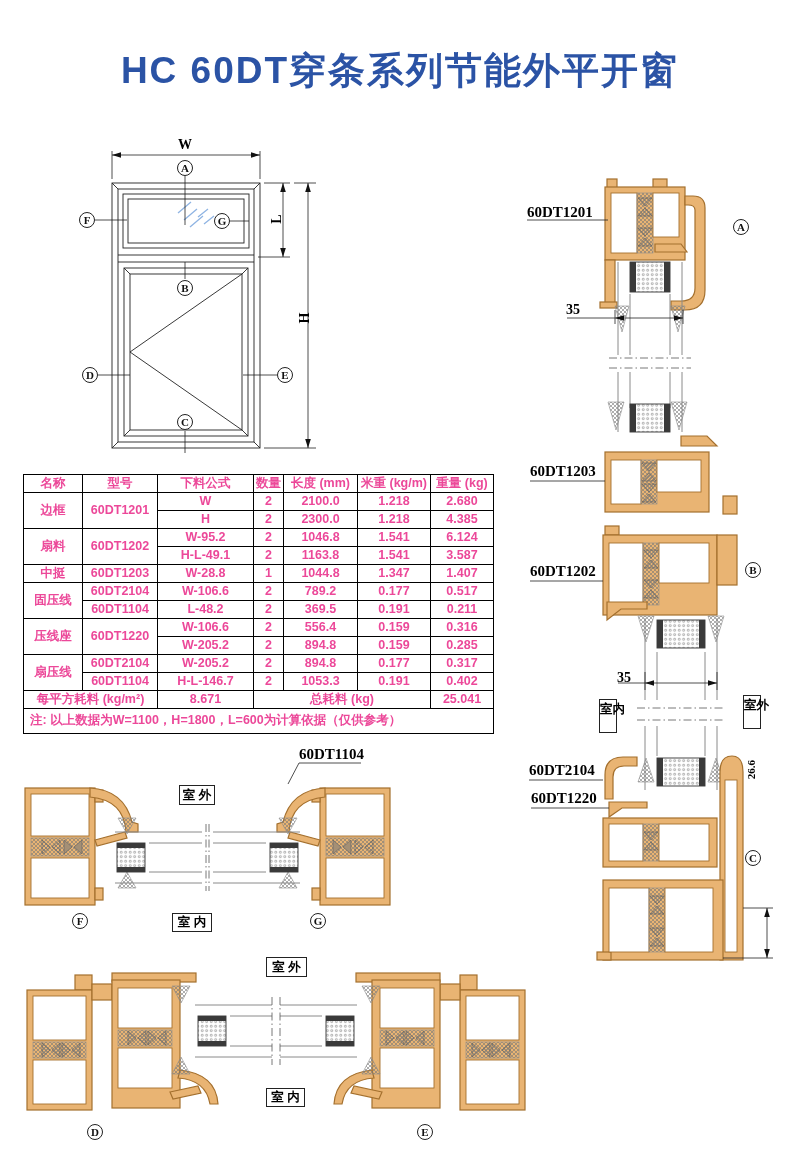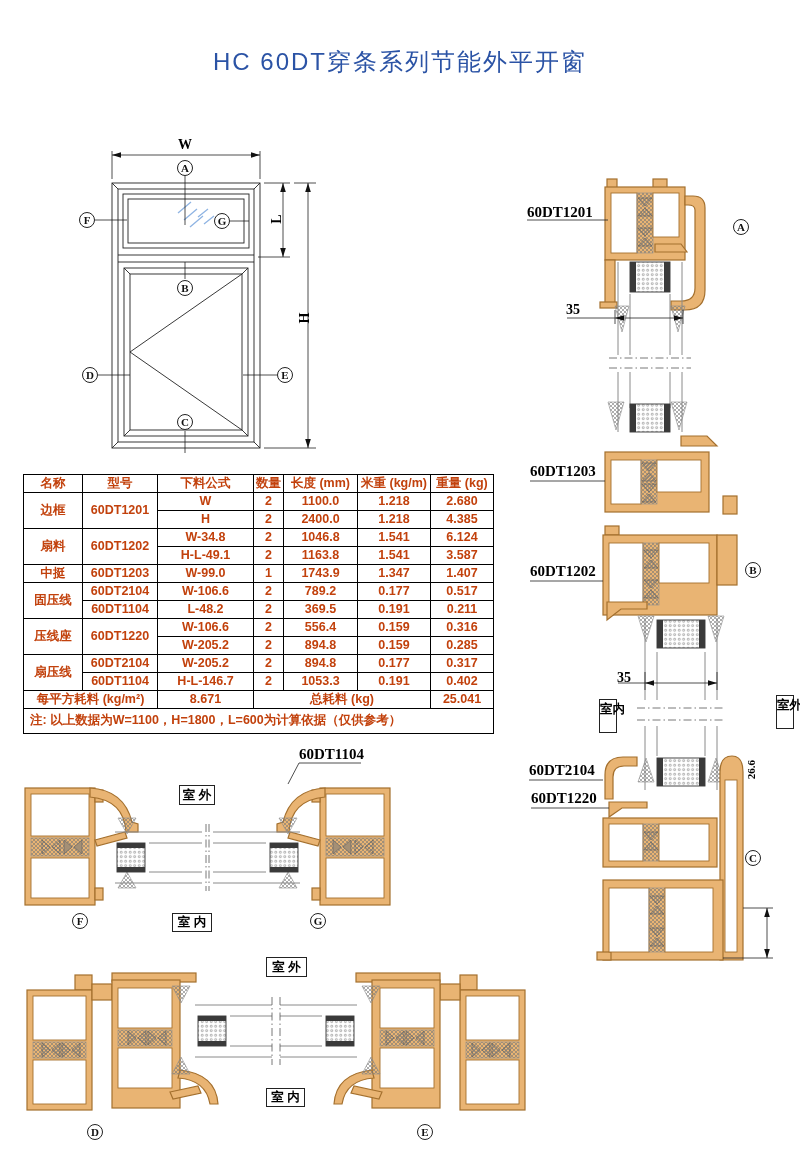--- a/index.html
+++ b/index.html
@@ -1,23 +1,23 @@
 <!DOCTYPE html>
 <html><head>
 <meta charset="utf-8">
 <style>
   html,body{margin:0;padding:0;background:#fff;}
   .page{position:relative;width:800px;height:1155px;background:#fff;overflow:hidden;
         font-family:"Liberation Sans",sans-serif;color:#111;}
   .abs{position:absolute;}
-  .title{left:0;top:46px;width:800px;text-align:center;font-size:24px;font-weight:normal;
+  .title{left:0;top:46px;width:800px;text-align:center;font-size:37px;font-weight:bold;
          letter-spacing:2px;color:#2b53a5;font-family:"Liberation Sans",sans-serif;}
   
   table.cut{position:absolute;left:23px;top:474px;width:470px;border-collapse:collapse;
-            table-layout:fixed;font-size:12.5px;font-weight:bold;color:#c2410c;}
+            table-layout:fixed;font-size:12.5px;font-weight:bold;color:#ec4899;}
   table.cut td,table.cut th{border:1px solid #000;text-align:center;padding:0 2px;height:17px;
             line-height:1.05;overflow:hidden;white-space:nowrap;font-weight:bold;}
   table.cut td.note{ text-align:left;height:24px;padding-left:6px;font-size:12.5px;}
   
   .plabel{font-family:"Liberation Serif",serif;font-size:15px;font-weight:bold;color:#000;
           white-space:nowrap;line-height:1;}
   .dimlabel{font-family:"Liberation Serif",serif;font-size:14px;font-weight:bold;color:#000;line-height:1;}
   .rot{transform:rotate(-90deg);transform-origin:center center;}
   .marker{width:16px;height:16px;border:1.2px solid #222;border-radius:50%;
           display:flex;align-items:center;justify-content:center;
@@ -122,53 +122,53 @@
       <td>数量</td>
       <td>长度 (mm)</td>
       <td>米重 (kg/m)</td>
       <td>重量 (kg)</td>
     </tr>
     <tr>
       <td rowspan="2">边框</td>
       <td rowspan="2">60DT1201</td>
       <td>W</td>
       <td>2</td>
-      <td>1100.0</td>
+      <td>2100.0</td>
       <td>1.218</td>
       <td>2.680</td>
     </tr>
     <tr>
       <td>H</td>
       <td>2</td>
-      <td>2400.0</td>
+      <td>2300.0</td>
       <td>1.218</td>
       <td>4.385</td>
     </tr>
     <tr>
       <td rowspan="2">扇料</td>
       <td rowspan="2">60DT1202</td>
-      <td>W-34.8</td>
+      <td>W-95.2</td>
       <td>2</td>
       <td>1046.8</td>
       <td>1.541</td>
       <td>6.124</td>
     </tr>
     <tr>
       <td>H-L-49.1</td>
       <td>2</td>
       <td>1163.8</td>
       <td>1.541</td>
       <td>3.587</td>
     </tr>
     <tr>
       <td>中挺</td>
       <td>60DT1203</td>
-      <td>W-99.0</td>
+      <td>W-28.8</td>
       <td>1</td>
-      <td>1743.9</td>
+      <td>1044.8</td>
       <td>1.347</td>
       <td>1.407</td>
     </tr>
     <tr>
       <td rowspan="2">固压线</td>
       <td>60DT2104</td>
       <td>W-106.6</td>
       <td>2</td>
       <td>789.2</td>
       <td>0.177</td>
@@ -338,21 +338,21 @@
 
   <div class="abs plabel" style="left:527px;top:205px">60DT1201</div>
   <div class="abs marker" style="left:733px;top:219px">A</div>
   <div class="abs dimlabel" style="left:566px;top:303px">35</div>
 
   <div class="abs plabel" style="left:530px;top:464px">60DT1203</div>
   <div class="abs plabel" style="left:530px;top:564px">60DT1202</div>
   <div class="abs marker" style="left:745px;top:562px">B</div>
   <div class="abs dimlabel" style="left:617px;top:671px">35</div>
   <div class="abs roombox vbox" style="left:599px;top:699px">室内</div>
-  <div class="abs roombox vbox" style="left:776px;top:695px">室外</div>
+  <div class="abs roombox vbox" style="left:743px;top:695px">室外</div>
 
   <div class="abs plabel" style="left:529px;top:763px">60DT2104</div>
   <div class="abs plabel" style="left:531px;top:791px">60DT1220</div>
   <div class="abs marker" style="left:745px;top:850px">C</div>
   <div class="abs dimlabel rot" style="left:742px;top:764px;font-size:11px">26.6</div>
 
   <svg class="abs" style="left:20px;top:742px" width="420" height="196" viewBox="0 0 420 196">
     <g id="fgL">
       <rect class="pf" x="5" y="46" width="70" height="117"></rect>
       <rect class="pf" x="75" y="48" width="8" height="12"></rect>

